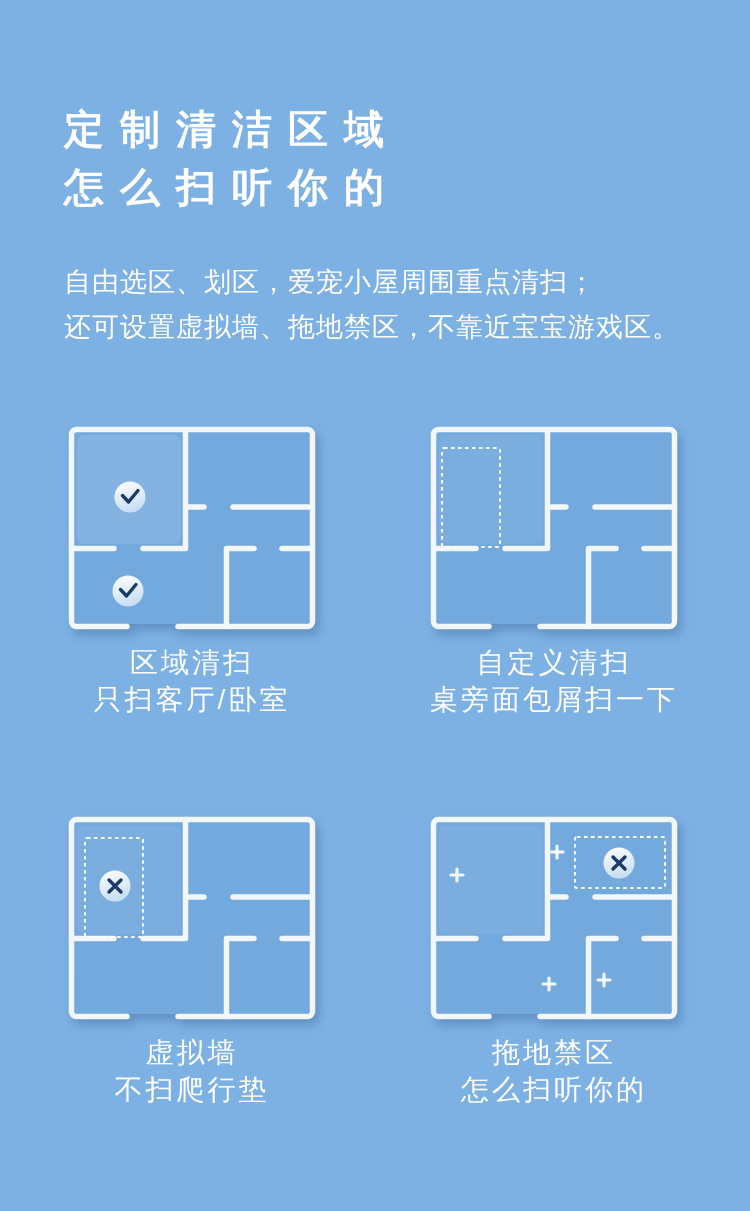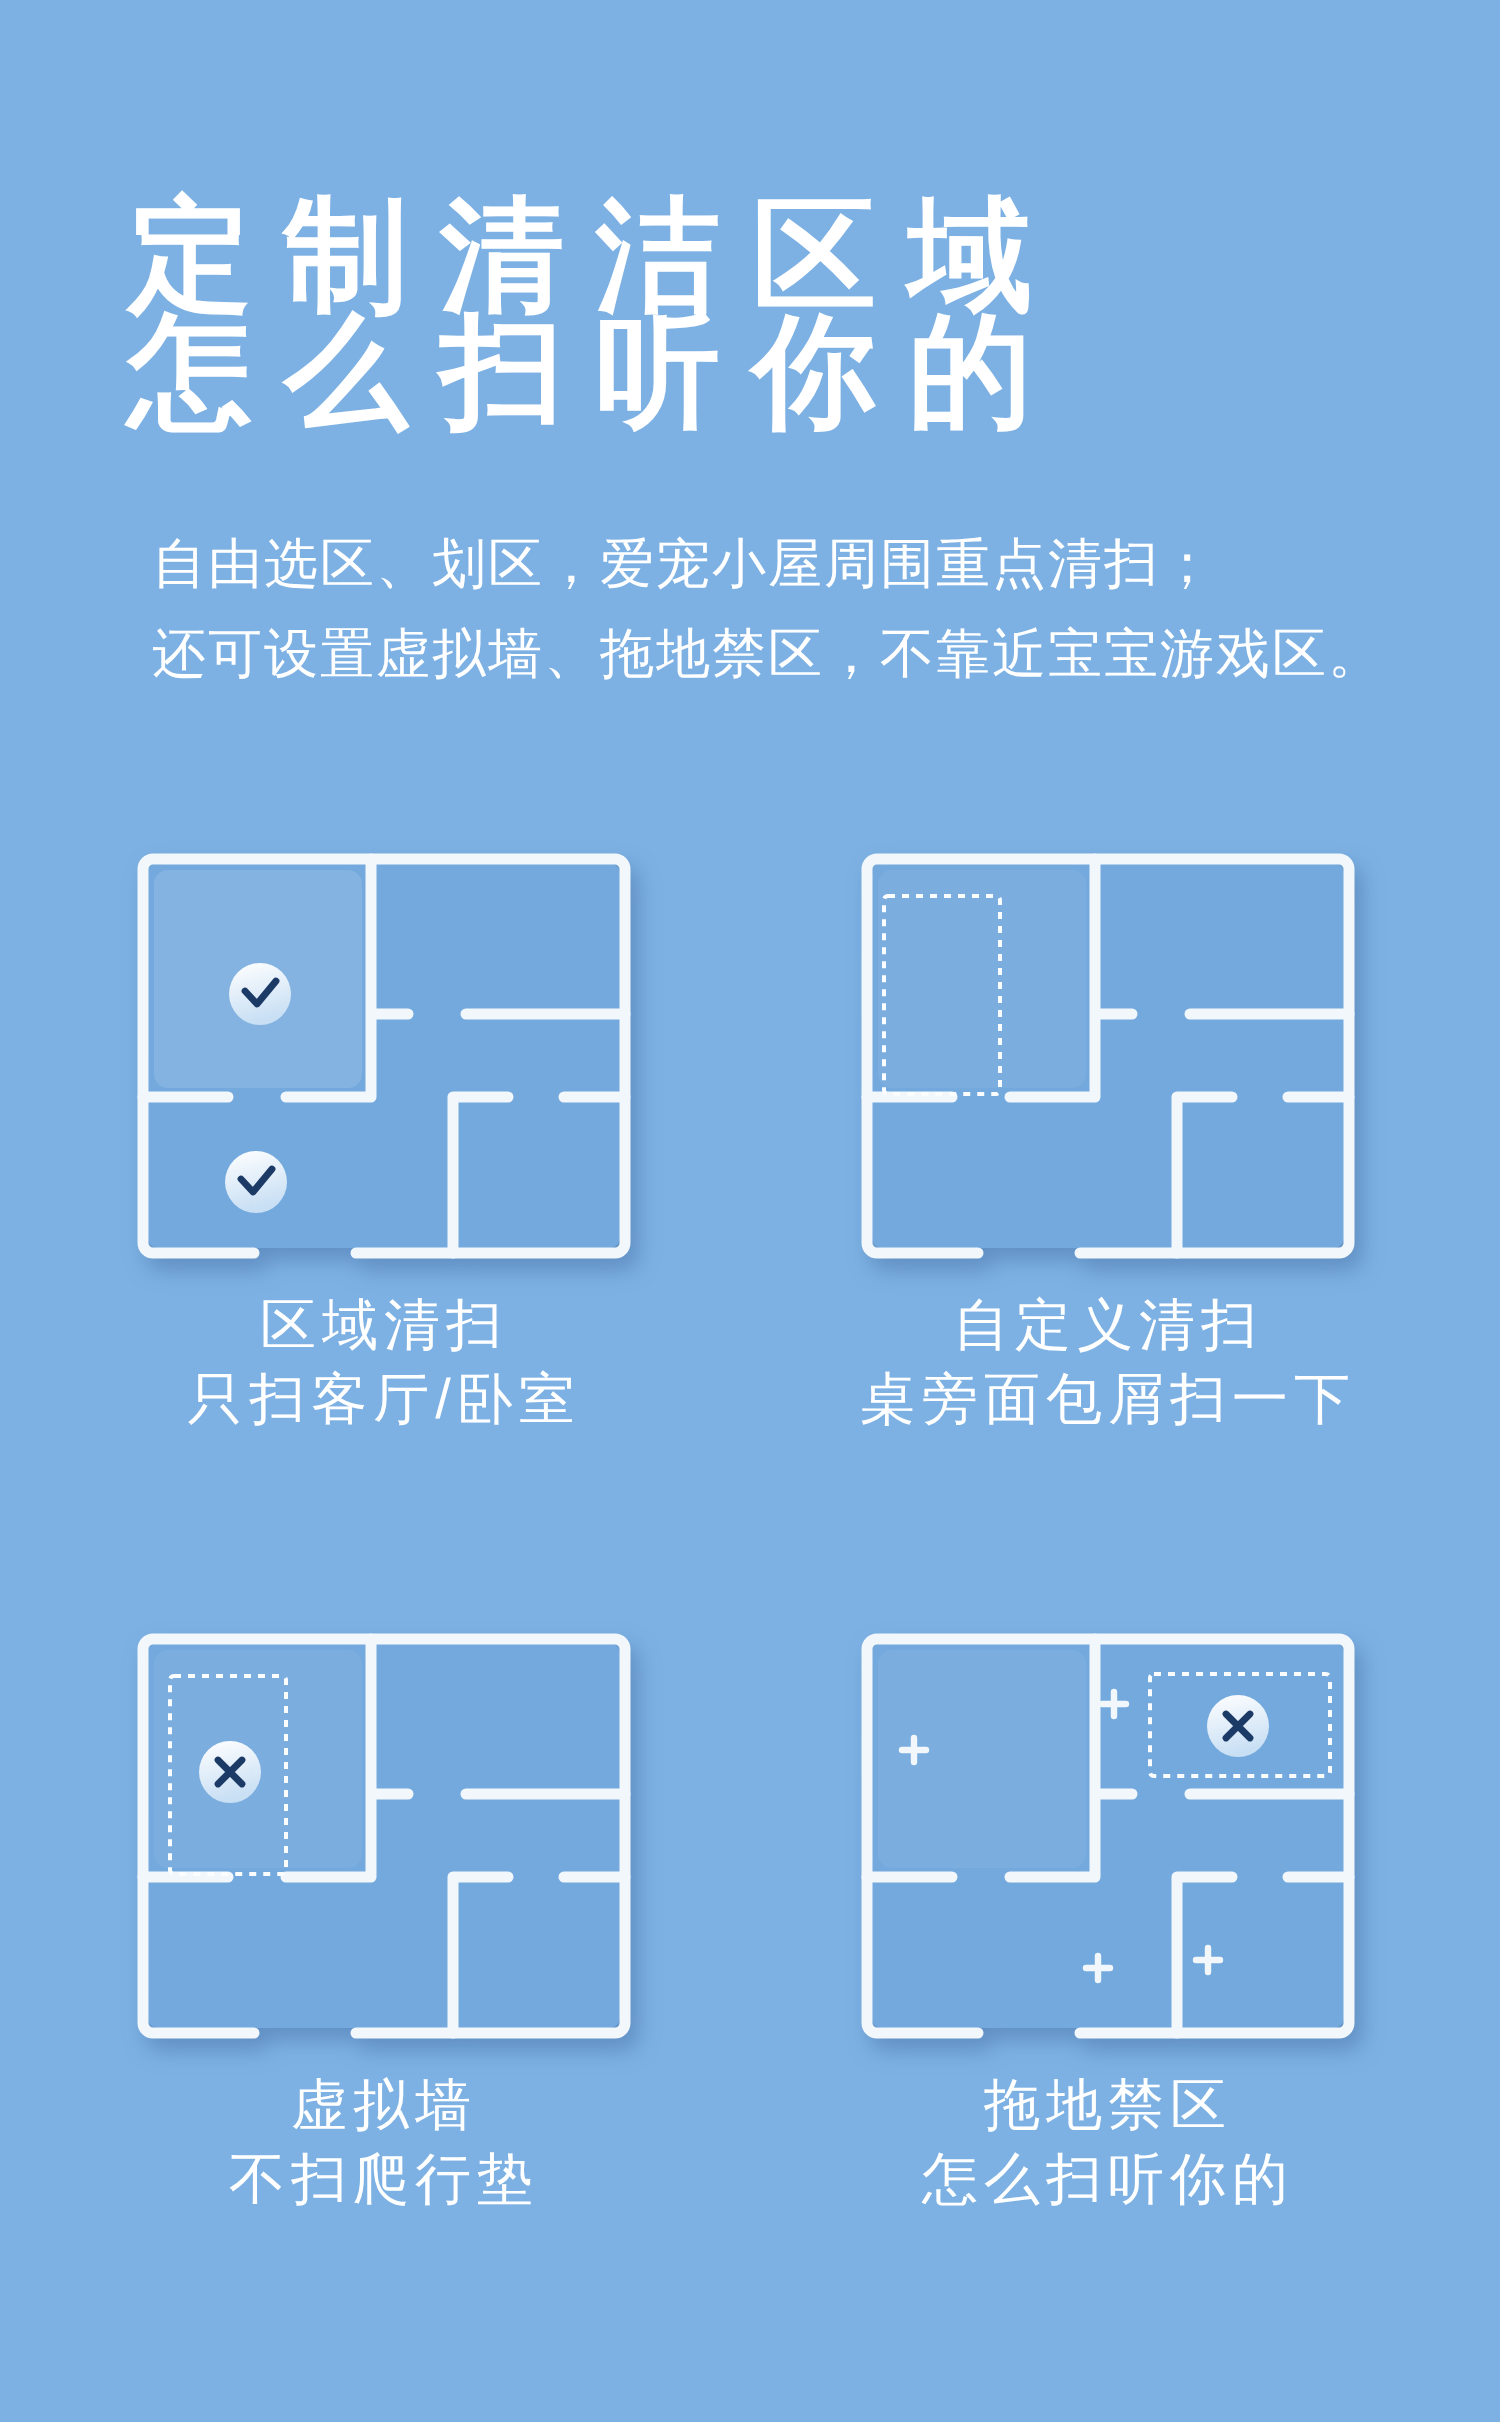--- a/index.html
+++ b/index.html
@@ -8,31 +8,31 @@
     position:relative;
     width:750px; height:1211px;
     background:#7DB1E3;
     overflow:hidden;
     font-family:"Liberation Sans", sans-serif;
     margin:0 auto;
   }
   .title {
     position:absolute; left:64px; top:100px;
     color:#FFFFFF;
-    font-size:62px; font-weight:bold;
+    font-size:40px; font-weight:bold;
     line-height:58px; letter-spacing:16px;
   }
   .title .tl { display:block; }
   .subtitle {
     position:absolute; left:64px; top:260px;
     color:#FFFFFF;
     font-size:27px; font-weight:normal;
     line-height:45px; letter-spacing:1px;
   }
-  .subtitle .sl { display:block;margin-left:12px; }
+  .subtitle .sl { display:block; }
   .cell { position:absolute; width:248px; text-align:center; }
   #cell-0 { left:68px;  top:426px; }
   #cell-1 { left:430px; top:426px; }
   #cell-2 { left:68px;  top:816px; }
   #cell-3 { left:430px; top:816px; }
   .map-slot svg {
     display:block;
     filter: drop-shadow(4px 6px 5px rgba(70,112,165,0.50));
   }
   .cap { margin-top:14px; color:#FFFFFF; }

